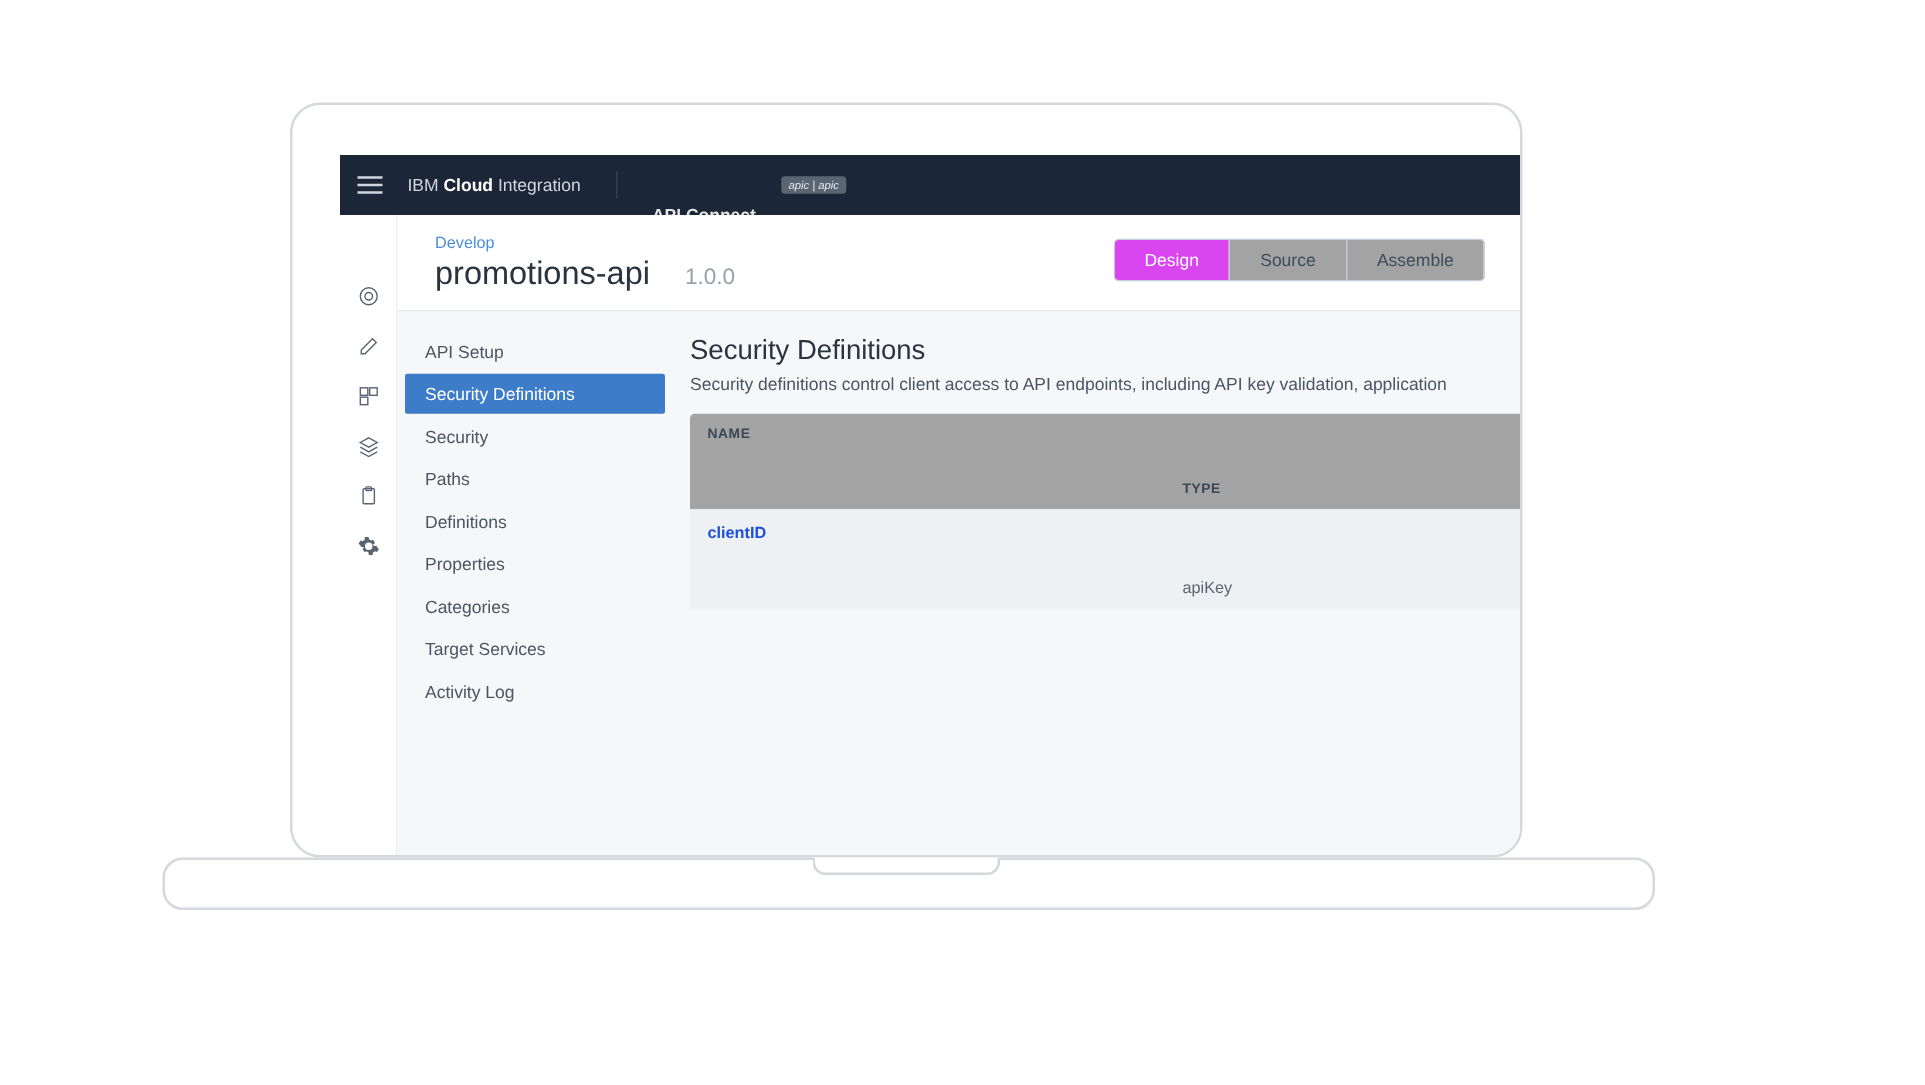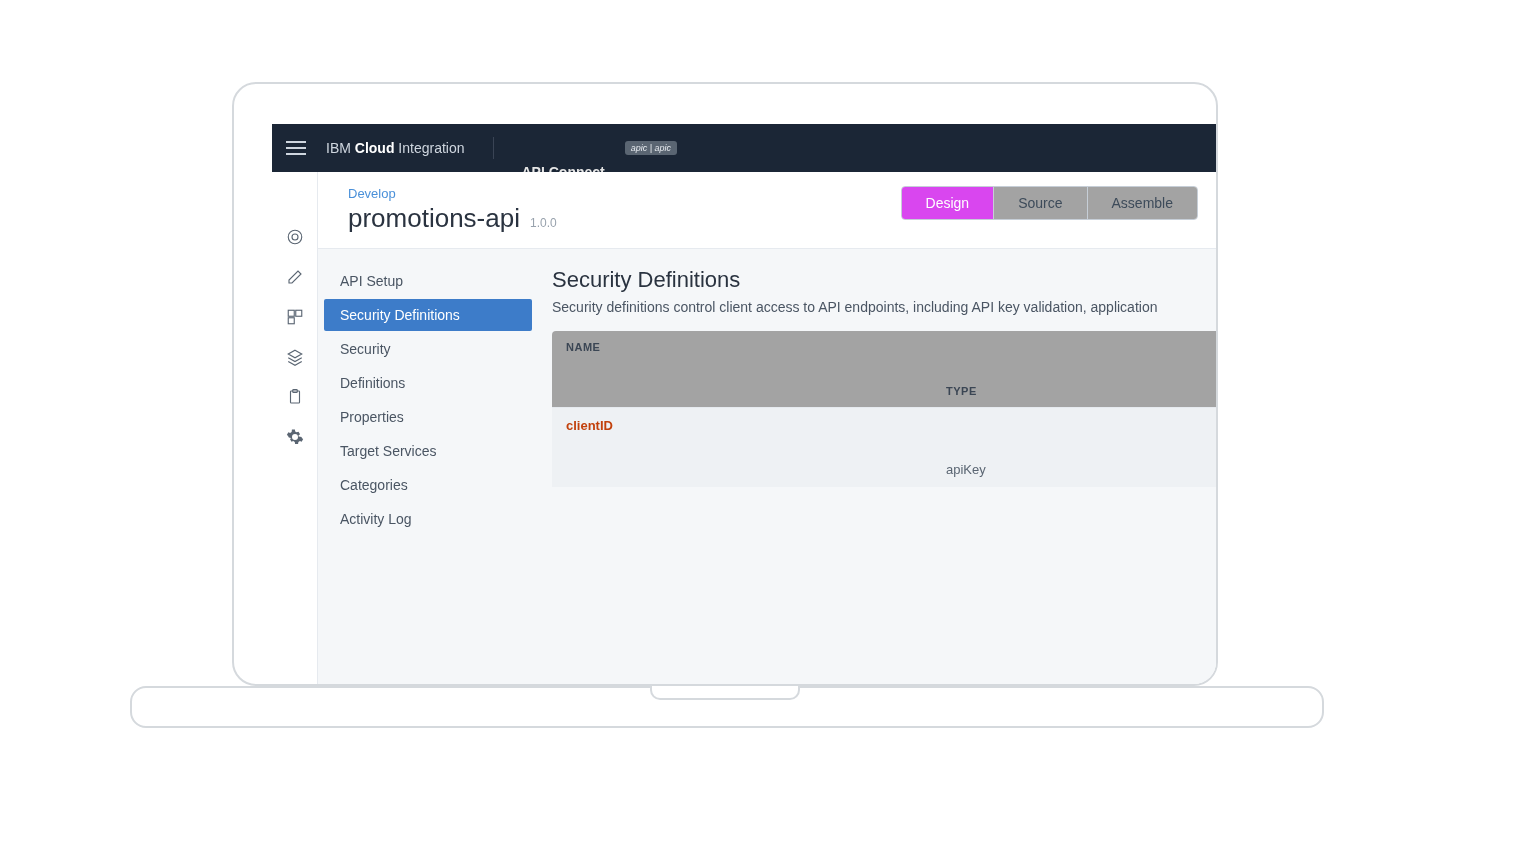--- a/index.html
+++ b/index.html
@@ -116,40 +116,40 @@
 
   .main {
     flex: 1;
     display: flex;
     flex-direction: column;
     background: #f5f7f9;
   }
   .pagehead {
     background: #fff;
     border-bottom: 1px solid #e6eaef;
-    padding: 14px 18px 14px 30px;
-    display: flex;
-    align-items: flex-start;
+    padding: 14px 28px 14px 30px;
+    display: flex;
+    align-items: center;
     justify-content: space-between;
   }
   .crumb {
     color: #4a90d9;
     font-size: 13px;
     margin-bottom: 2px;
     cursor: pointer;
   }
   .api-title {
     font-size: 26px;
     font-weight: 400;
     color: #2a3340;
     display: flex;
     align-items: baseline;
-    gap: 10px;
-  }
-  .api-version { font-size: 12px; color: #98a2ad; }
+    gap: 28px;
+  }
+  .api-version { font-size: 18px; color: #98a2ad; }
   .tabs {
     display: flex;
     border: 1px solid #c6ced7;
     border-radius: 4px;
     overflow: hidden;
     margin-bottom: 4px;
   }
   .tab {
     padding: 8px 24px;
     font-size: 14px;
@@ -216,21 +216,21 @@
     letter-spacing: .5px;
     border-bottom: 1px solid #e6eaef;
     background: #a3a3a3;
     border-top-left-radius: 4px;
   }
   .trow {
     background: #eef1f4;
     color: #5a6572;
   }
   .col-name { width: 380px; }
-  .trow .col-name { color: #c2410c; font-weight: 600; }
+  .trow .col-name { color: #1d4ed8; font-weight: 600; }
   .col-type { flex: 1; margin-top: 44px; }
 </style>
 </head>
 <body>
 
 <div class="laptop-frame">
   <div class="laptop-screen">
 
     <div class="topbar">
       <div class="hamburger">
@@ -292,24 +292,25 @@
             <div class="tab">Source</div>
             <div class="tab">Assemble</div>
           </div>
         </div>
 
         <div class="content">
           <div class="sidenav">
             <div class="nav-item">API Setup</div>
             <div class="nav-item active">Security Definitions</div>
             <div class="nav-item">Security</div>
+            <div class="nav-item">Paths</div>
             <div class="nav-item">Definitions</div>
             <div class="nav-item">Properties</div>
+            <div class="nav-item">Categories</div>
             <div class="nav-item">Target Services</div>
-            <div class="nav-item">Categories</div>
             <div class="nav-item">Activity Log</div>
           </div>
 
           <div class="panel">
             <h2>Security Definitions</h2>
             <div class="desc">Security definitions control client access to API endpoints, including API key validation, application</div>
 
             <div class="table">
               <div class="thead">
                 <div class="col-name">NAME</div>

